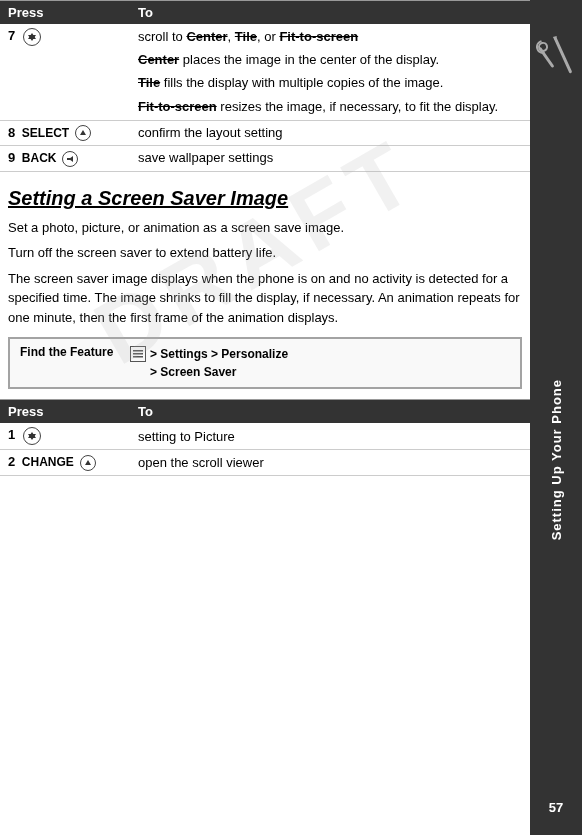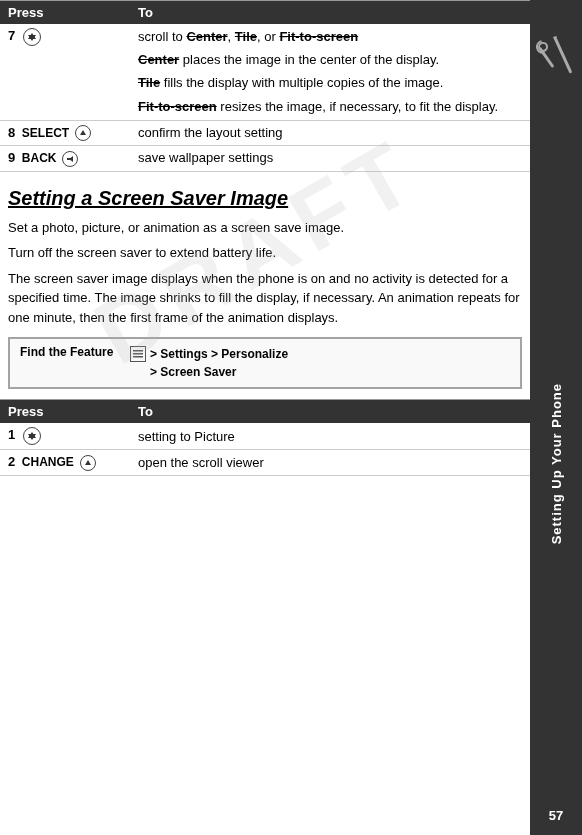--- a/index.html
+++ b/index.html
@@ -362,16 +362,16 @@
         <circle cx="10" cy="11" r="4" fill="none" stroke="#aaa" stroke-width="2"></circle>
 
         <line x1="24" y1="6" x2="30" y2="42" stroke="#aaa" stroke-width="3" stroke-linecap="round"></line>
         <polygon points="22,4 26,4 24,10" fill="#aaa"></polygon>
       </svg>
     </span>
   </div>
   <div class="sidebar-text-area">
     <span class="sidebar-vertical-text">Setting Up Your Phone</span>
   </div>
-  <div style="padding-bottom:12px;">
+  <div style="padding-bottom:20px;">
     <span class="sidebar-page-number">57</span>
   </div>
 </div>
 
 </body></html>

